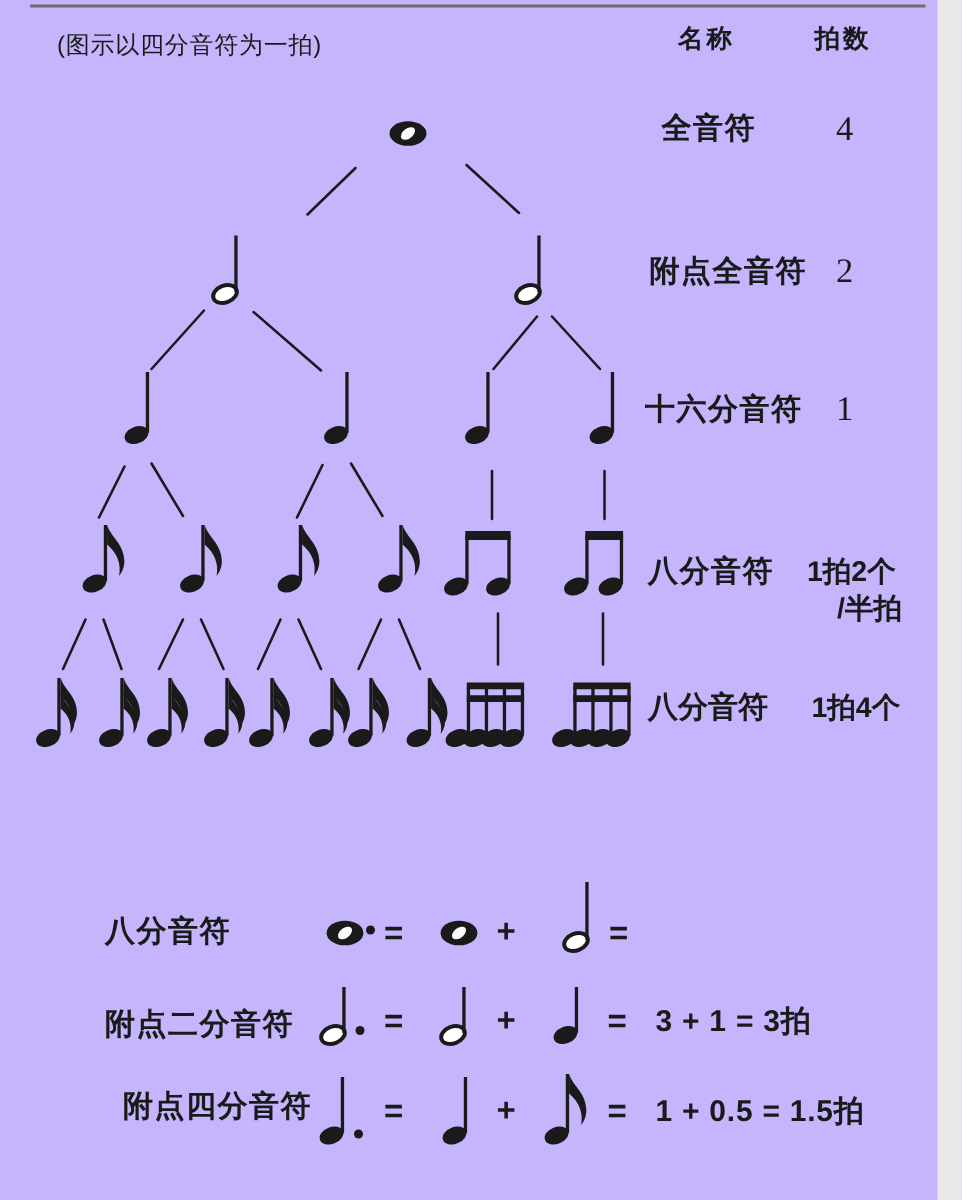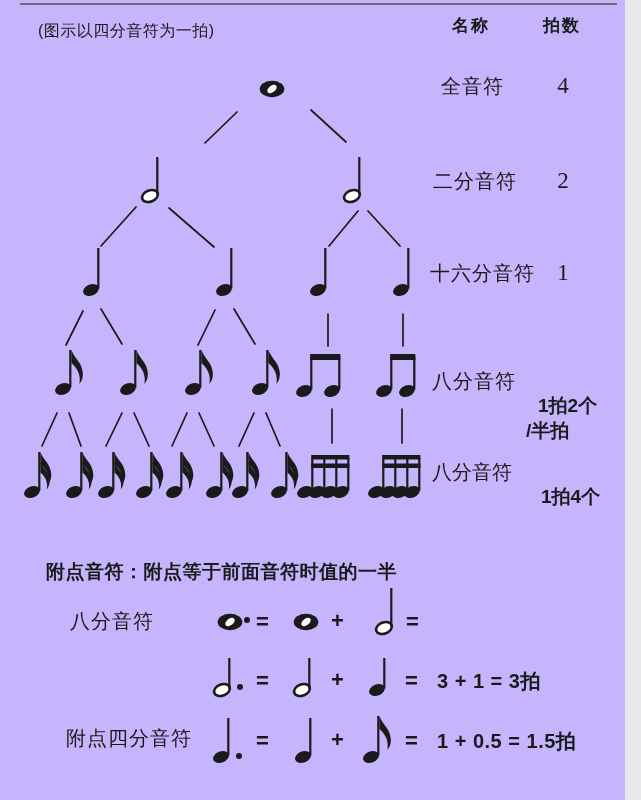--- a/index.html
+++ b/index.html
@@ -1,24 +1,24 @@
 <!DOCTYPE html>
 <html><head>
 <meta charset="utf-8">
 <style>
   html,body{margin:0;padding:0;background:#e9e9e9;}
   .stage{position:relative;width:625px;height:800px;background:#c4b5fd;
          font-family:"Liberation Sans","DejaVu Sans",sans-serif;color:#1a1a1a;overflow:hidden;}
   .t{position:absolute;line-height:1.15;white-space:nowrap;}
   .cap{font-size:16px;font-weight:500;letter-spacing:.5px;}
   .hdr{font-size:17px;font-weight:700;letter-spacing:2px;}
-  .cjk{font-size:20px;font-weight:400;letter-spacing:1px;text-align:center;}
+  .cjk{font-size:20px;font-weight:700;letter-spacing:1px;text-align:center;}
   .num{font-family:"Liberation Serif","DejaVu Serif",serif;font-size:23px;font-weight:500;
        width:30px;text-align:center;}
-  .beats2{font-size:19px;font-weight:600;margin-top:24px;}
+  .beats2{font-size:19px;font-weight:600;}
   .op{font-size:22px;font-weight:600;}
   .res{font-size:20px;font-weight:600;letter-spacing:.5px;}
   .title{font-size:19px;font-weight:700;letter-spacing:.5px;}
   .topline{position:absolute;left:20px;top:3px;width:597px;height:2px;background:#6e6e6e;}
   svg{position:absolute;left:0;top:0;}
 </style>
 </head>
 <body>
 
 <div class="stage">
@@ -229,43 +229,43 @@
         </g>
         <g>
           <ellipse cx="371" cy="757" rx="8.2" ry="5.6" transform="rotate(-21 371 757)" fill="#1a1a1a"></ellipse>
           <line x1="378.3" y1="755.5" x2="378.3" y2="716" stroke="#1a1a1a" stroke-width="2.2"></line>
           <path fill="#1a1a1a" d="M 379.4 716 C 382.4 725, 390.4 728, 390.9 740 C 390.9 745, 388.9 748, 387.4 750 C 388.9 742, 386.4 735, 379.4 729 Z"></path>
         </g>
       </g>
   </svg>
 
   <div class="t cjk" style="left:441px;top:75px">全音符</div>
-  <div class="t cjk" style="left:433px;top:170px">二分音符</div>
+  <div class="t cjk" style="left:433px;top:170px">附点全音符</div>
   <div class="t cjk" style="left:430px;top:262px">十六分音符</div>
   <div class="t cjk" style="left:432px;top:370px">八分音符</div>
   <div class="t cjk" style="left:432px;top:461px;letter-spacing:0">八分音符</div>
 
   <div class="t num" style="left:548px;top:73px">4</div>
   <div class="t num" style="left:548px;top:168px">2</div>
   <div class="t num" style="left:548px;top:260px">1</div>
   <div class="t beats2" style="left:538px;top:371px">1拍2个</div>
-  <div class="t beats2" style="left:526px;top:396px">/半拍</div>
+  <div class="t beats2" style="left:558px;top:396px">/半拍</div>
   <div class="t beats2" style="left:541px;top:462px">1拍4个</div>
 
-  <div class="t title" style="left:46px;top:561px">附点音符：附点等于前面音符时值的一半</div>
 
   <div class="t cjk" style="left:70px;top:610px">八分音符</div>
   <div class="t op" style="left:256px;top:609px">=</div>
   <div class="t op" style="left:331px;top:608px">+</div>
   <div class="t op" style="left:406px;top:609px">=</div>
 
+  <div class="t cjk" style="left:70px;top:672px">附点二分音符</div>
   <div class="t op" style="left:256px;top:668px">=</div>
   <div class="t op" style="left:331px;top:667px">+</div>
   <div class="t op" style="left:405px;top:668px">=</div>
   <div class="t res" style="left:437px;top:670px">3 + 1 = 3拍</div>
 
-  <div class="t cjk" style="left:66px;top:727px">附点四分音符</div>
+  <div class="t cjk" style="left:82px;top:727px">附点四分音符</div>
   <div class="t op" style="left:256px;top:728px">=</div>
   <div class="t op" style="left:331px;top:727px">+</div>
   <div class="t op" style="left:405px;top:728px">=</div>
   <div class="t res" style="left:437px;top:730px">1 + 0.5 = 1.5拍</div>
 
 </div>
 
 </body></html>

